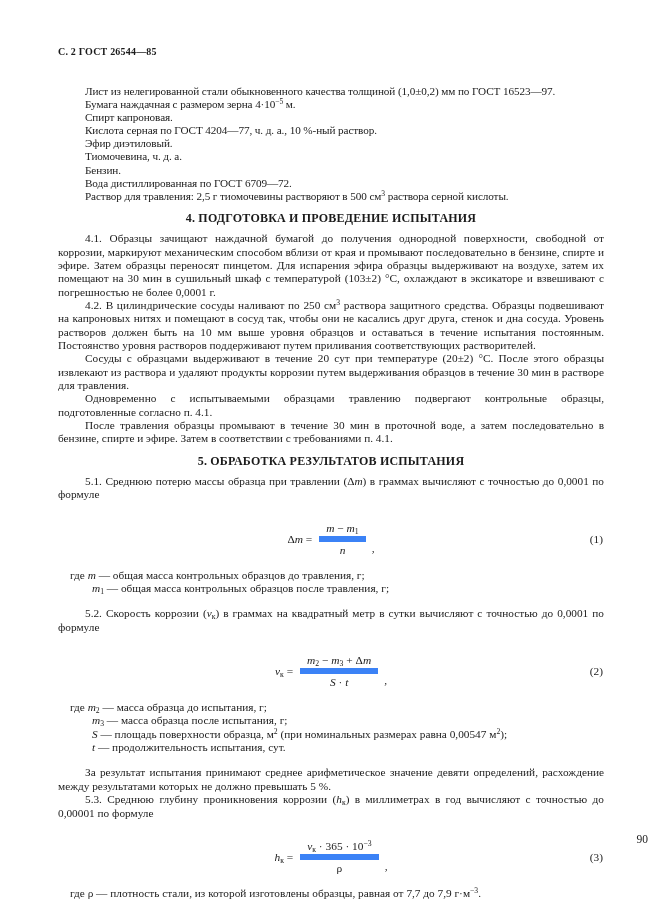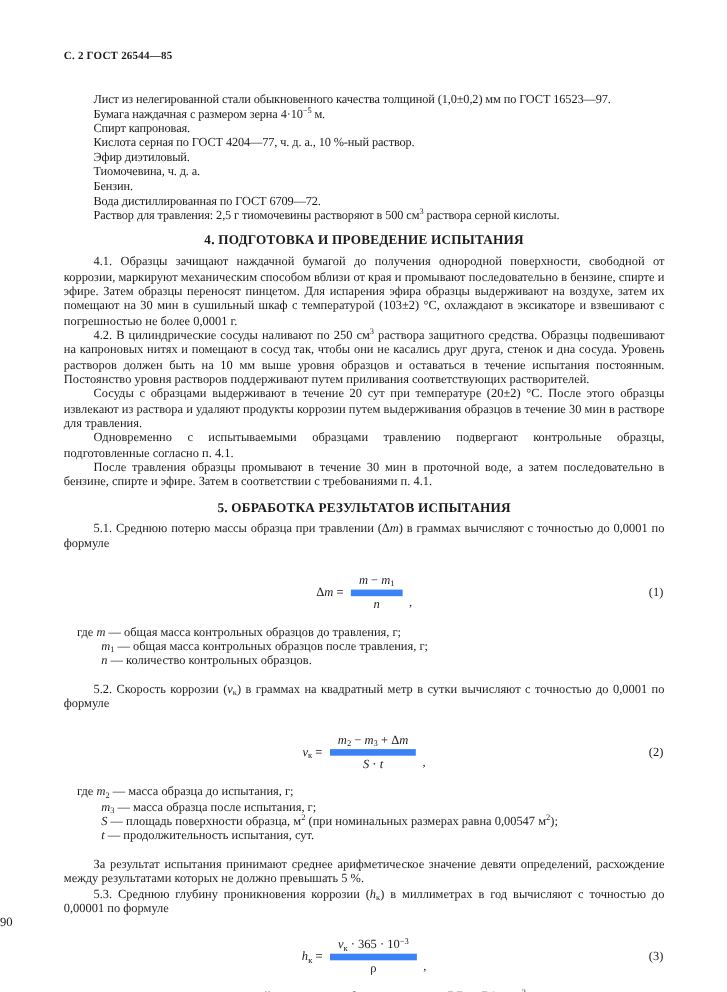--- a/index.html
+++ b/index.html
@@ -32,21 +32,21 @@
   .fraction .num { padding:0 7px 1px; border-bottom:6px solid #3b82f6; }
   .fraction .den { padding-top:1px; }
   .f-lhs { margin-right:4px; }
   .f-tail { margin-left:3px; align-self:flex-end; padding-bottom:2px; }
   .eq-label { position:absolute; right:1px; top:50%; transform:translateY(-50%); font-size:11.3px; }
   .it { font-style:italic; }
   sub,sup { font-size:0.68em; line-height:0; }
   sup { vertical-align:0.55em; }
   sub { vertical-align:-0.28em; }
   .page-number {
-    position:absolute; left:0; right:1px; top:833px; text-align:left;
+    position:absolute; left:0; right:13px; top:833px; text-align:right;
     font-size:11.5px;
   }
 </style>
 </head>
 <body>
 
 <div class="page">
 
   <div class="doc-header">С. 2 ГОСТ 26544—85</div>
 
@@ -82,21 +82,20 @@
         <span class="num"><span class="it">m</span> − <span class="it">m</span><sub>1</sub></span>
         <span class="den"><span class="it">n</span></span>
       </span>
       <span class="f-tail">,</span>
       <span class="eq-label">(1)</span>
     </div>
 
     <div class="defs">
       <div class="def">где <span class="it">m</span> — общая масса контрольных образцов до травления, г;</div>
       <div class="def ind"><span class="it">m</span><sub>1</sub> — общая масса контрольных образцов после травления, г;</div>
-      <div class="def ind"><span class="it">n</span> — количество контрольных образцов.</div>
     </div>
 
     <p class="para">5.2. Скорость коррозии (<span class="it">v</span><sub>к</sub>) в граммах на квадратный метр в сутки вычисляют с точностью до 0,0001 по формуле</p>
 
     <div class="formula-row">
       <span class="f-lhs"><span class="it">v</span><sub>к</sub> =</span>
       <span class="fraction">
         <span class="num"><span class="it">m</span><sub>2</sub> − <span class="it">m</span><sub>3</sub> + Δ<span class="it">m</span></span>
         <span class="den"><span class="it">S</span> · <span class="it">t</span></span>
       </span>

